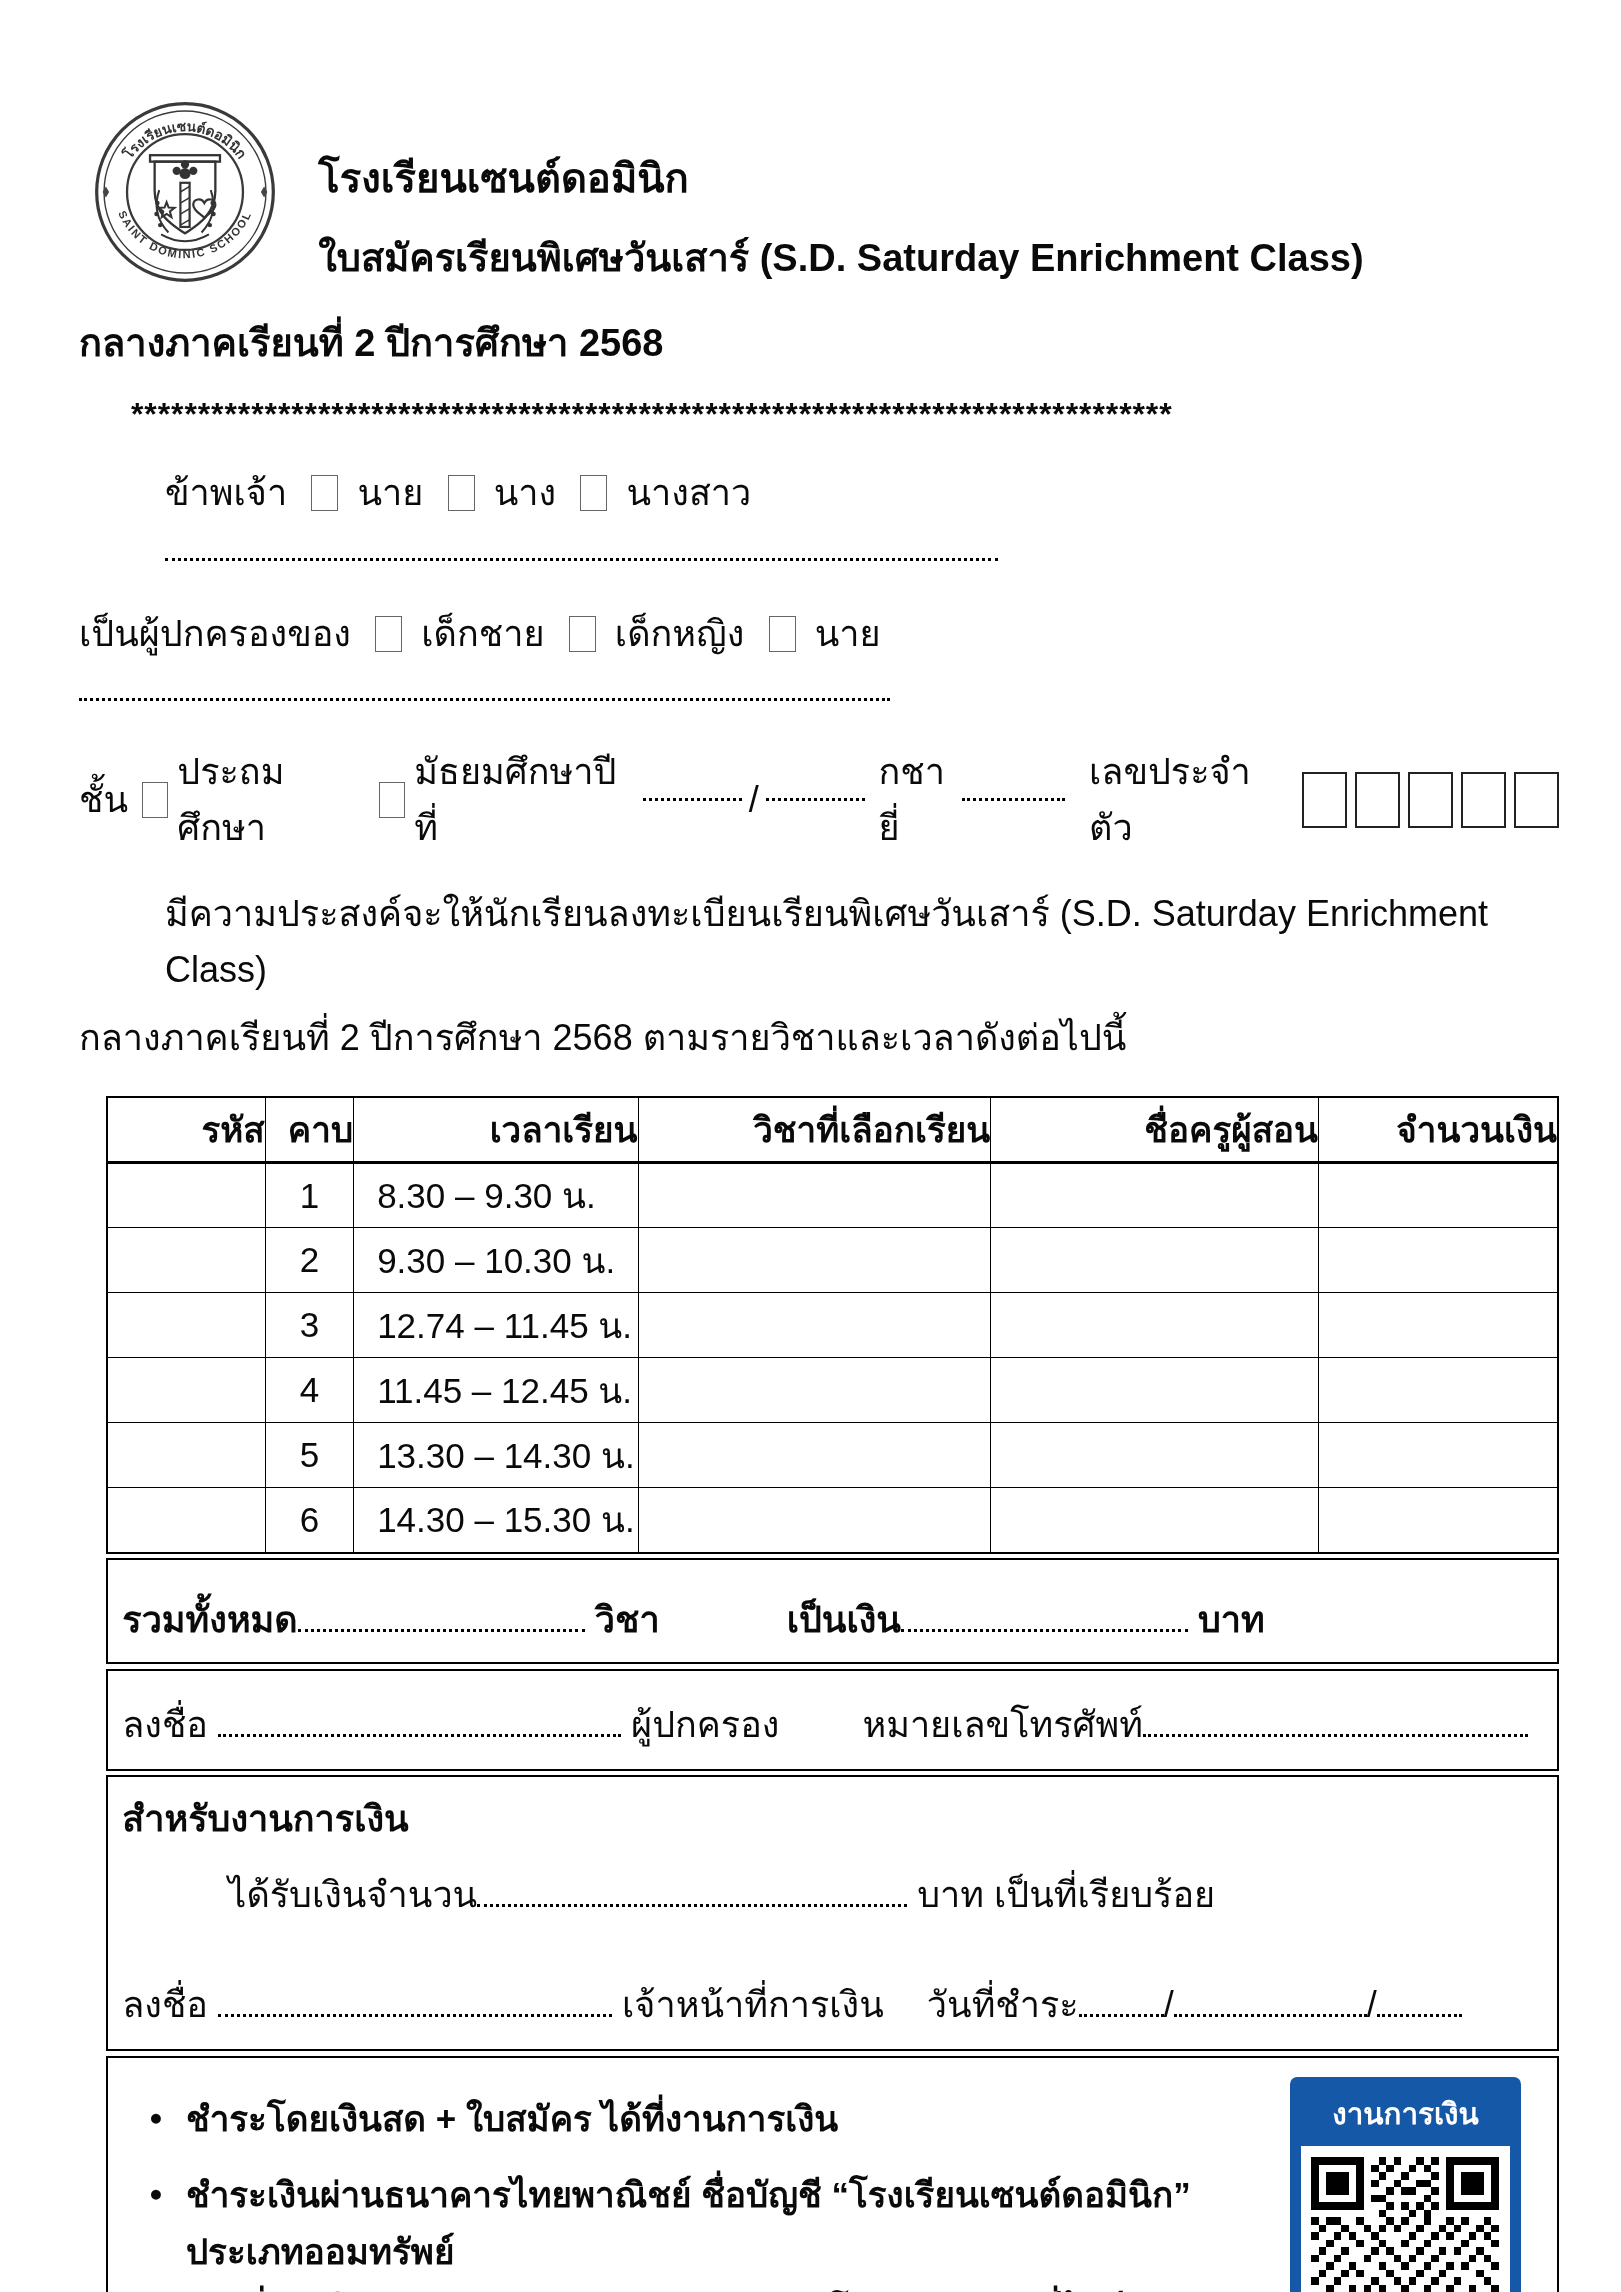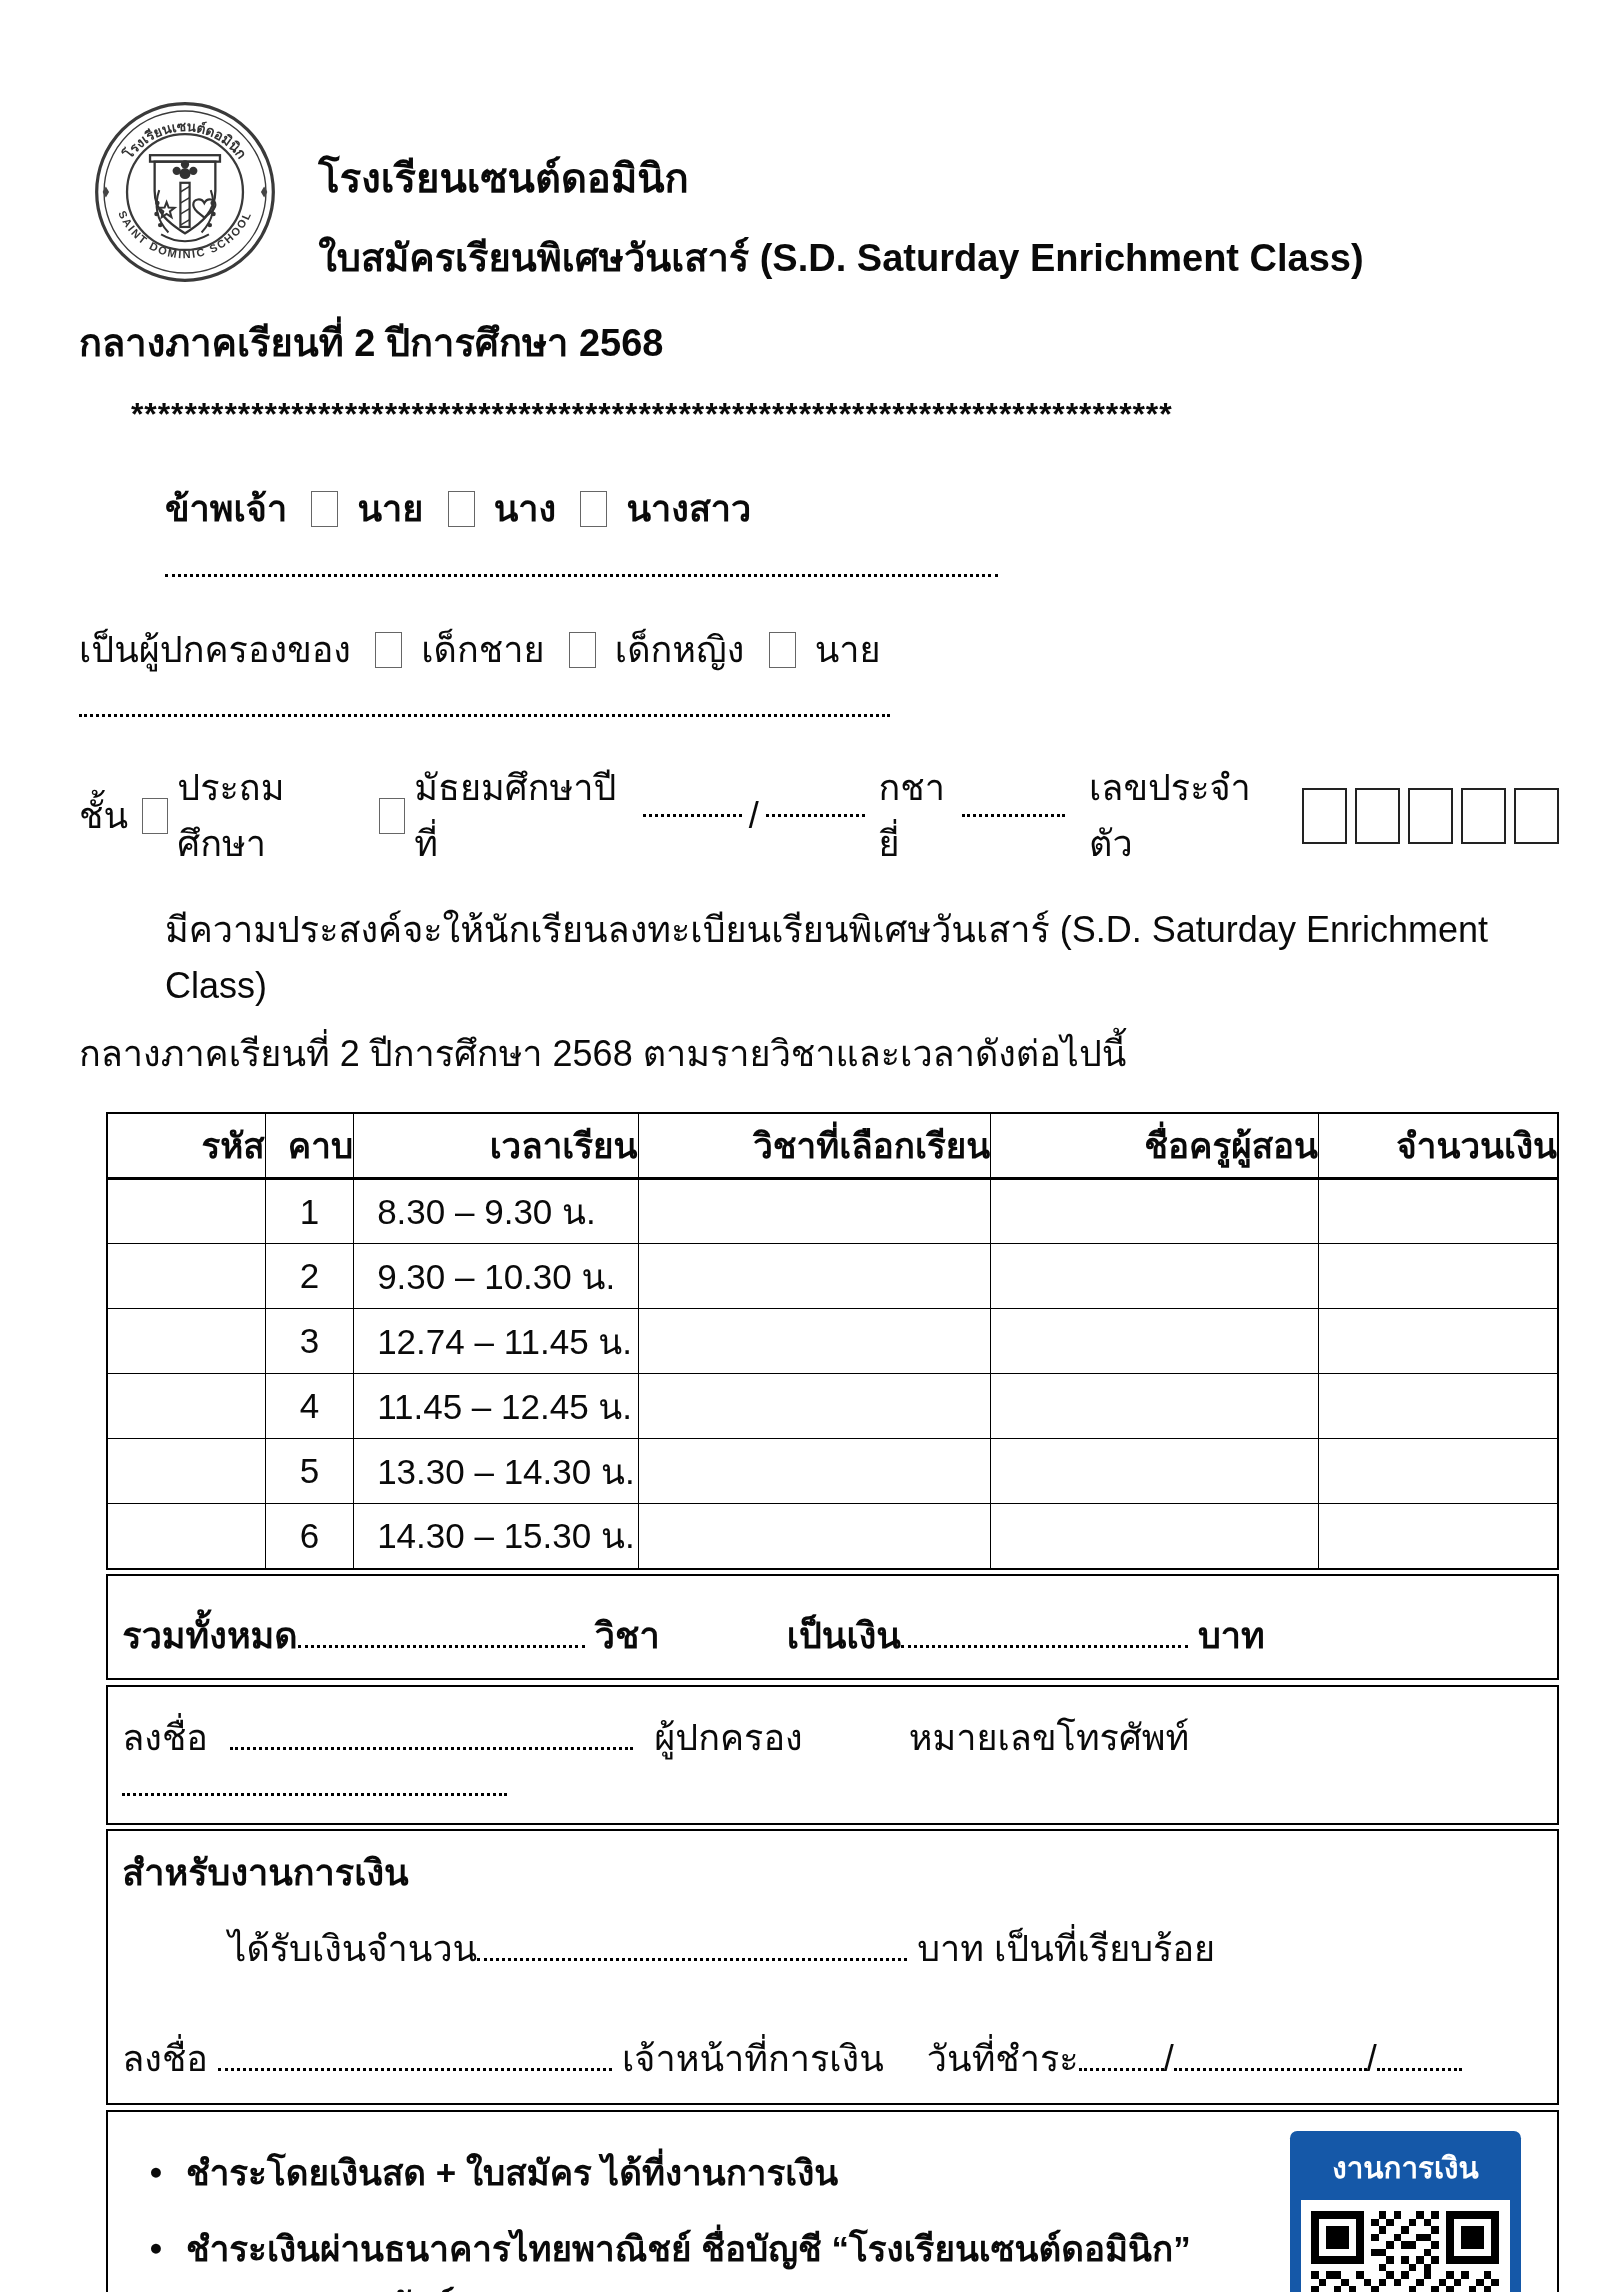--- a/index.html
+++ b/index.html
@@ -17,21 +17,21 @@
   .hdr-titles { padding-top:52px; }
   .school-name { font-size:40px; font-weight:bold; line-height:1.3; }
   .form-title  { font-size:38px; font-weight:bold; line-height:1.3; margin-top:30px; }
   .term-line   { font-size:38px; font-weight:bold; margin-top:25px; }
 
   .stars { font-size:32px; font-weight:bold; margin:23px 0 0 52px;
            white-space:nowrap; overflow:hidden; letter-spacing:0.9px; }
 
   
   .fline { font-size:36px; line-height:1.55; }
-  .l1 { margin:48px 0 0 86px;font-weight:bold; }
+  .l1 { margin:32px 0 0 86px; }
   .l2 { margin:29px 0 0 0; }
   .l3 { margin:27px 0 0 0; display:flex; align-items:center; }
   .purpose1 { margin:30px 0 0 86px; }
   .purpose2 { margin:12.5px 0 0 0; }
 
   .cb { display:inline-block; width:27px; height:36px; border:1.8px solid #666;
         background:#fff; vertical-align:-6.3px; margin:0 9px 0 14.3px; }
   .dots { display:inline-block; height:0; border-bottom:3.1px dotted #000;
           vertical-align:baseline; }
   .d930 { width:833px; } .d905 { width:811px; } .d115 { width:103px; }
@@ -49,22 +49,22 @@
   table.sched th { font-weight:bold; height:66px; text-align:right; border-bottom:3.6px solid #000; }
   table.sched td { height:65px; }
   td.c-period { text-align:center; }
   td.c-time   { text-align:left; padding-left:23px; }
 
   .sect { border:2.7px solid #000; margin-top:4.5px; background:#fff; }
   .sect-summary { height:106px; display:flex; align-items:flex-end;
                   padding:0 0 14.3px 14.3px; font-size:36px; font-weight:bold; }
   .gap120 { display:inline-block; width:107px; }
   .gap70  { display:inline-block; width:63px; }
-  .sect-sign { height:140px; display:flex; align-items:flex-end;
-               padding:0 0 16px 14.3px; font-size:36px;font-family:Liberation Mono, monospace; }
+  .sect-sign { height:102px; display:flex; align-items:flex-end;
+               padding:0 0 16px 14.3px; font-size:36px; }
   .sect-fin { height:276px; padding:12.5px 0 16px 14.3px; font-size:36px;
               display:flex; flex-direction:column; }
   .fin-title { font-weight:bold; }
   .fin-received { margin:19.7px 0 0 106px; }
   .fin-signline { margin-top:auto; }
   .sect-notes { min-height:315px; position:relative; padding:14.3px 287px 30px 41px; }
   .note { display:flex; gap:23px; font-size:35px; font-weight:bold;
           line-height:1.65; margin-top:18px; }
   .note .b { font-size:23px; padding-top:9px; }
   .uline { border-bottom:2.7px solid #000; }

